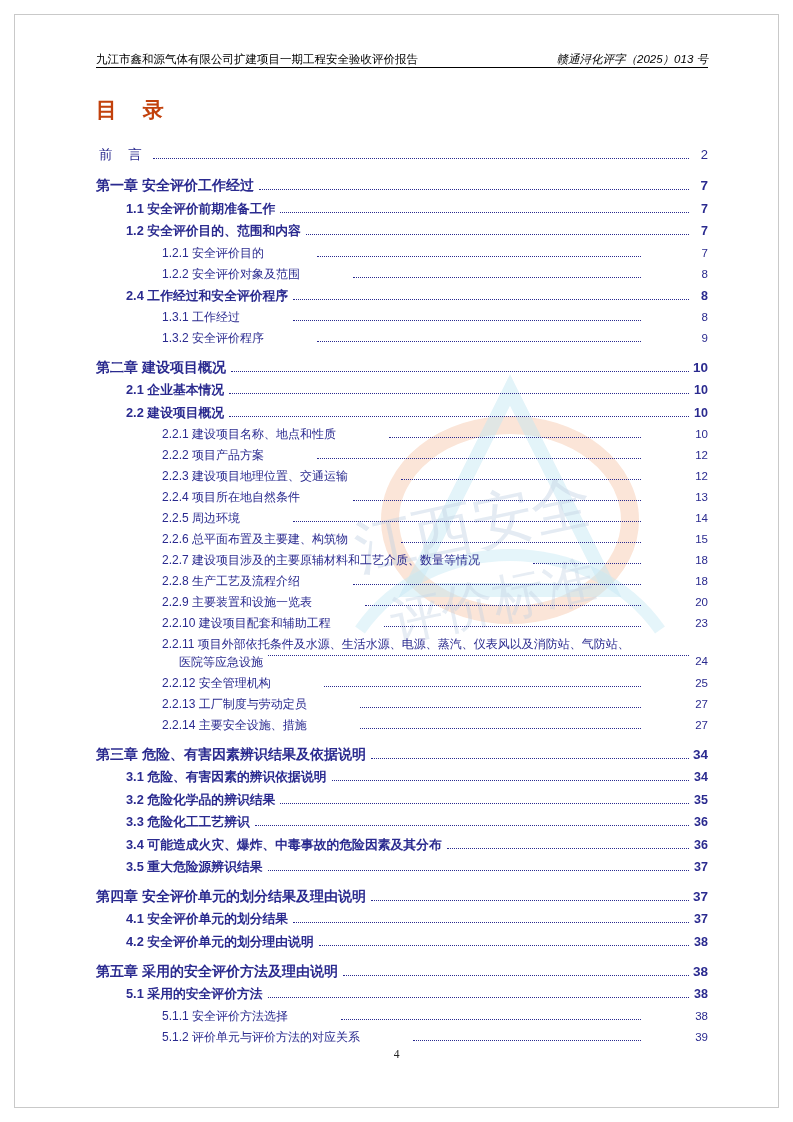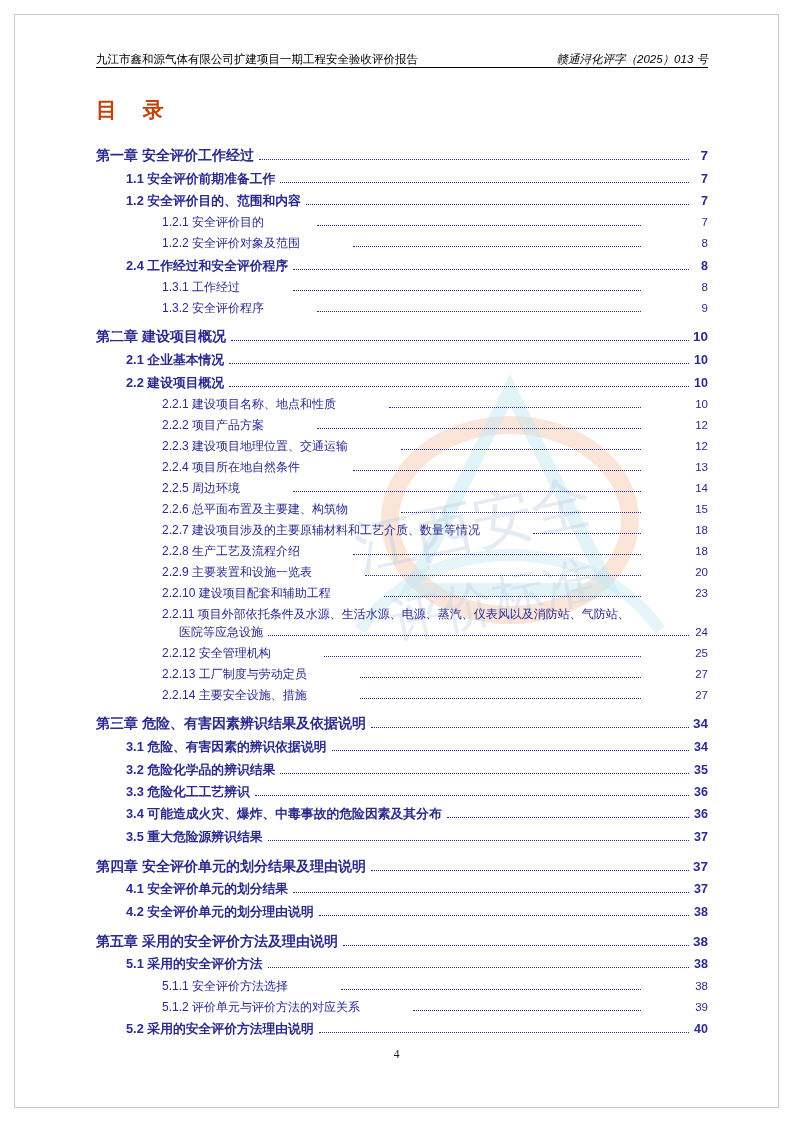--- a/index.html
+++ b/index.html
@@ -102,21 +102,21 @@
   .lvl-2 { padding-left: 30px; }
   .lvl-2 .lbl { font-size: 12.8px; font-weight: bold; }
   .lvl-2 .pg { font-size: 12.5px; font-weight: bold; }
 
   .lvl-3 { padding-left: 66px; gap: 48px; }
   .lvl-3 .lbl { font-size: 12px; }
   .lvl-3 .pg { font-size: 11.5px; }
 
   .lvl-3.wrap { display: block; }
   .lvl-3.wrap .row1 { display: flex; align-items: baseline; }
-  .lvl-3.wrap .row2 { display: flex; align-items: flex-end; margin-top: 2px; }
+  .lvl-3.wrap .row2 { display: flex; align-items: flex-start; margin-top: 2px; }
   .lvl-3.wrap .row2 .lbl { padding-left: 17px; }
 
   .footer-num {
     position: absolute;
     left: 0;
     right: 0;
     top: 1048px;
     text-align: center;
     font-size: 11.5px;
     color: #222;
@@ -151,20 +151,25 @@
 
     <div class="header">
       <div class="hleft">九江市鑫和源气体有限公司扩建项目一期工程安全验收评价报告</div>
       <div class="hright">赣通浔化评字（2025）013 号</div>
     </div>
 
     <div class="title">目  录</div>
 
     <div class="toc">
 
+      <div class="toc-line lvl-front">
+        <span class="lbl">前  言</span>
+        <span class="dots"></span>
+        <span class="pg">2</span>
+      </div>
 
       <div class="toc-line lvl-1">
         <span class="lbl">第一章  安全评价工作经过</span>
         <span class="dots"></span>
         <span class="pg">7</span>
       </div>
       <div class="toc-line lvl-2">
         <span class="lbl">1.1 安全评价前期准备工作</span>
         <span class="dots"></span>
         <span class="pg">7</span>
@@ -353,23 +358,18 @@
       <div class="toc-line lvl-3">
         <span class="lbl">5.1.1 安全评价方法选择</span>
         <span class="dots"></span>
         <span class="pg">38</span>
       </div>
       <div class="toc-line lvl-3">
         <span class="lbl">5.1.2 评价单元与评价方法的对应关系</span>
         <span class="dots"></span>
         <span class="pg">39</span>
       </div>
-      <div class="toc-line lvl-2">
-        <span class="lbl">5.2 采用的安全评价方法理由说明</span>
-        <span class="dots"></span>
-        <span class="pg">40</span>
-      </div>
 
     </div>
   </div>
 
   <div class="footer-num">4</div>
 </div>
 
 </body></html>

